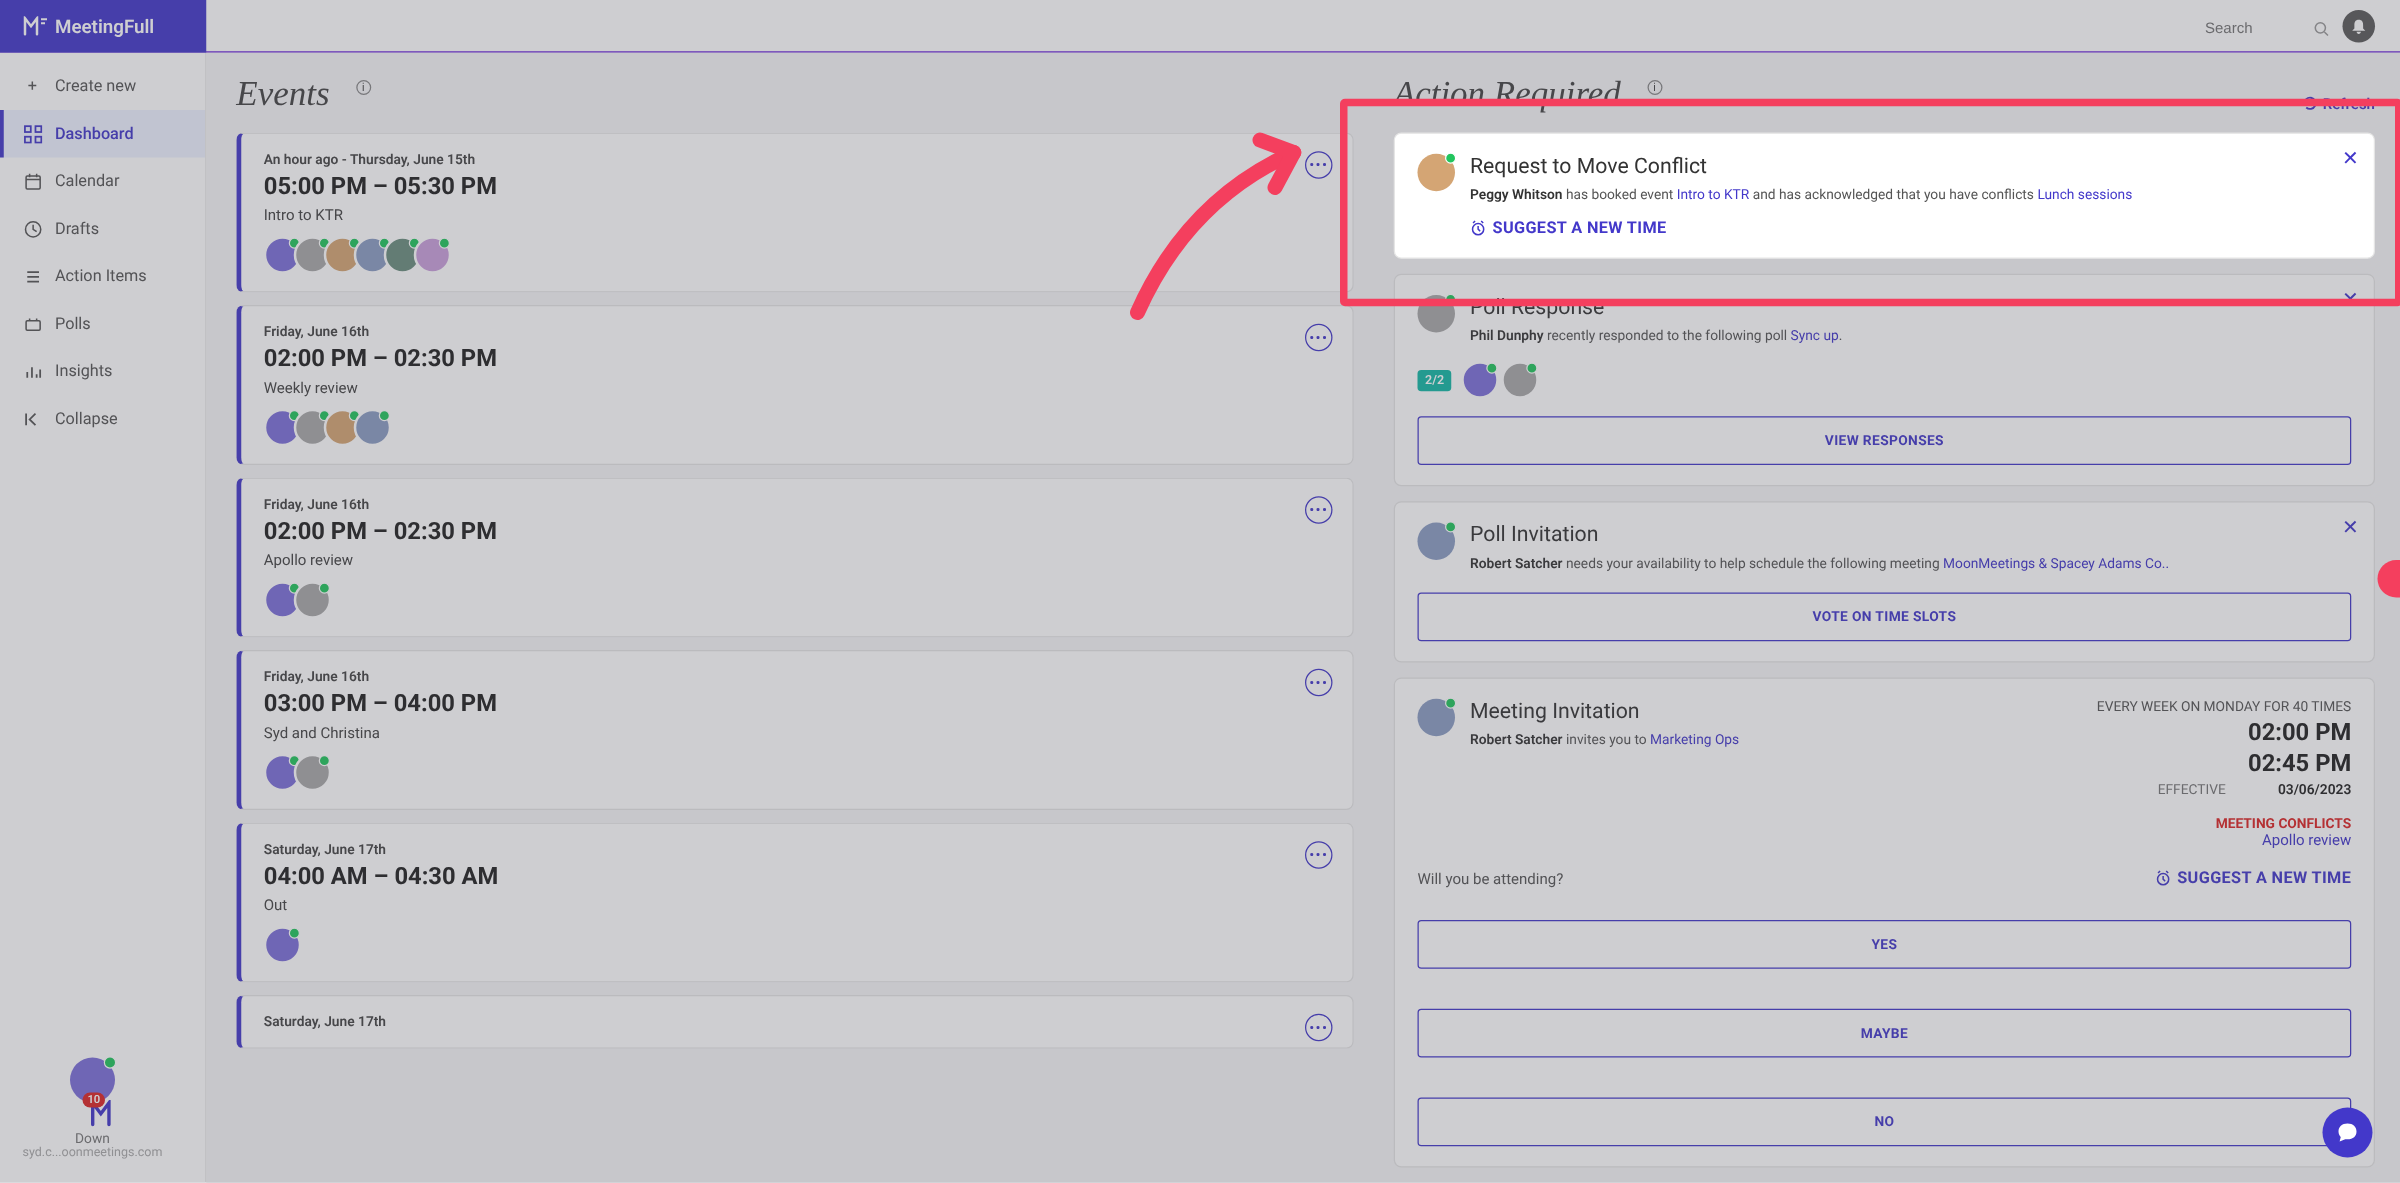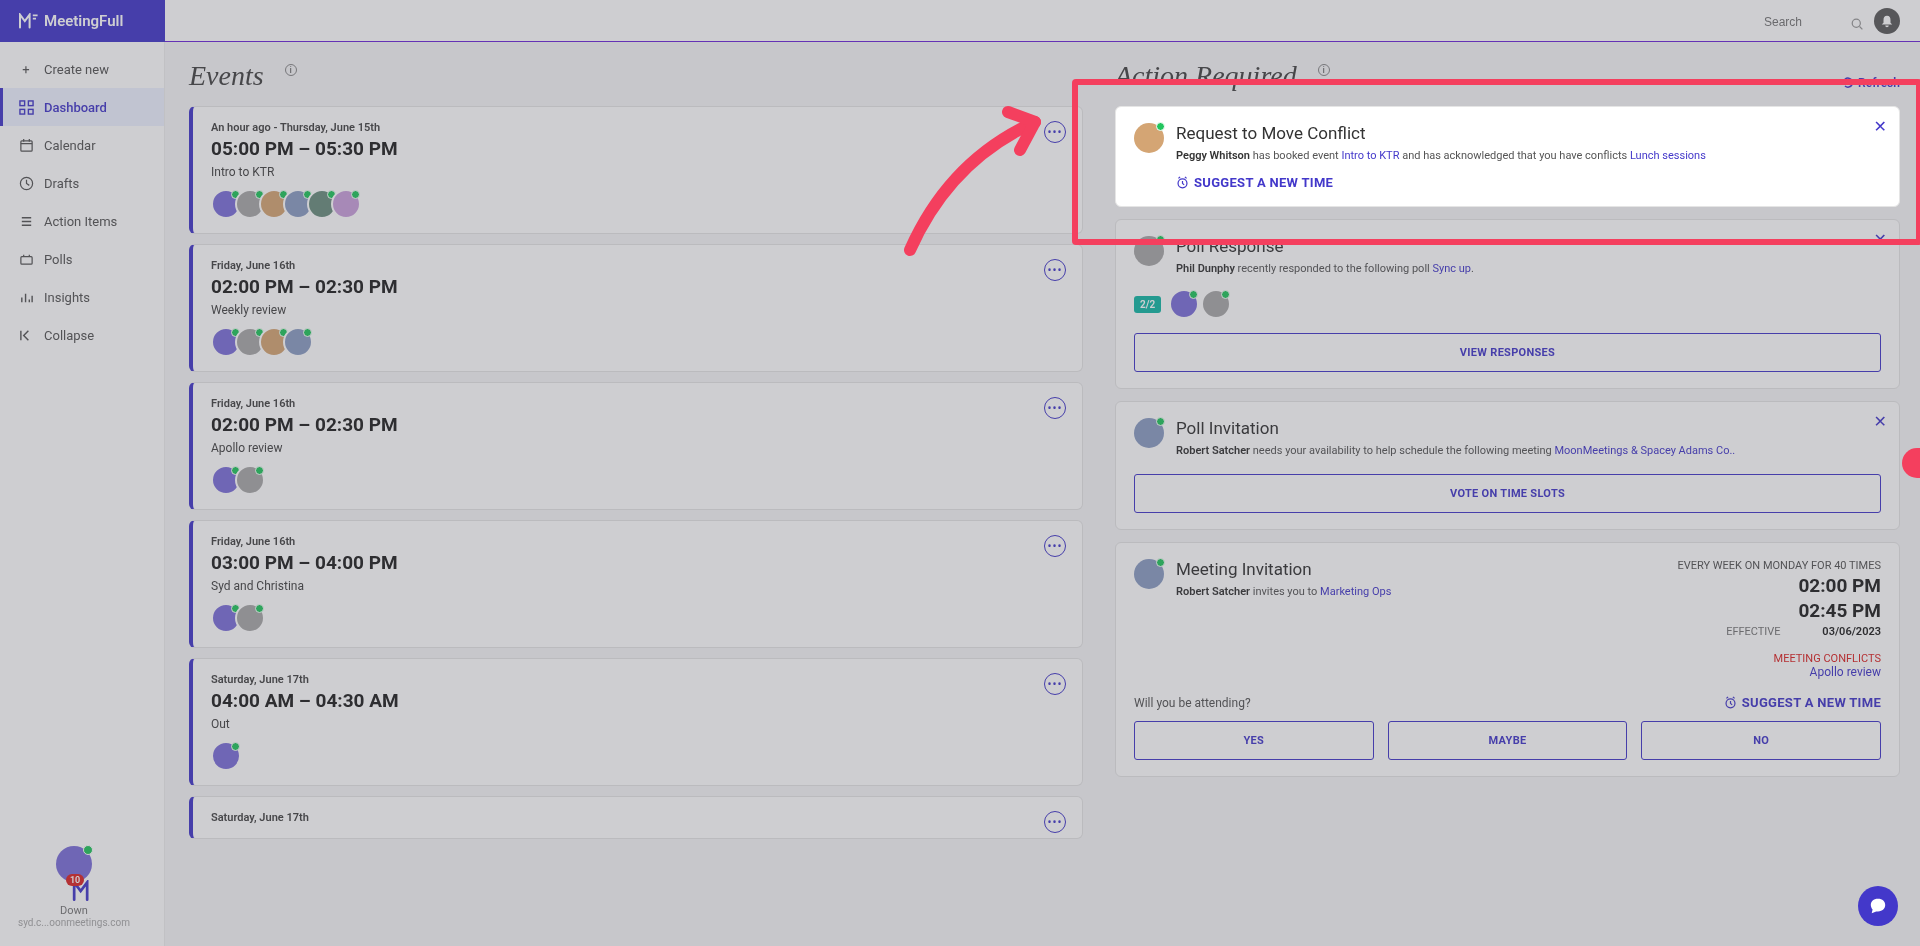--- a/index.html
+++ b/index.html
@@ -52,28 +52,28 @@
     .action-desc { font-size: 11px; color: #555; line-height: 1.5; }
     .action-desc b { font-weight: 600; color: #333; }
     .action-desc a { color: #4338ca; text-decoration: none; }
     .suggest-link { color: #4338ca; font-size: 13px; font-weight: 700; display: flex; align-items: center; gap: 5px; margin-top: 10px; cursor: pointer; letter-spacing: 0.3px; }
     .clock-icon { width: 13px; height: 13px; }
     
     .badge { background: #14b8a6; color: white; font-size: 10px; padding: 3px 6px; border-radius: 3px; font-weight: 600; }
     .poll-avatars-row { display: flex; align-items: center; gap: 8px; margin-top: 12px; }
     
     .action-btn { border: 1px solid #4338ca; color: #4338ca; background: #fff; font-size: 11px; font-weight: 700; padding: 12px 0; text-align: center; border-radius: 3px; cursor: pointer; letter-spacing: 0.3px; margin-top: 14px; }
-    .btn-row { display: flex; gap: 14px; margin-top: 11px; }
+    .btn-row { display: flex; gap: 32px; margin-top: 26px; flex-direction: column; }
     .btn-row .action-btn { flex: 1; margin-top: 0; }
     
     .meeting-right { text-align: right; font-size: 11px; color: #555; }
     .meeting-times { font-size: 19px; font-weight: 700; color: #222; line-height: 1.25; margin: 2px 0;}
     .meeting-eff { font-size: 11px; color: #555; }
     .meeting-eff span { color: #222; font-weight: 600; margin-left: 39px; }
-    .meeting-conflict { color: #dc2626; font-size: 11px; font-weight: 400; margin-top: 14px; }
+    .meeting-conflict { color: #dc2626; font-size: 11px; font-weight: 700; margin-top: 14px; }
     .meeting-conflict-link { color: #4338ca; font-size: 12px; }
     
     .attending-row { display: flex; justify-content: space-between; align-items: center; margin-top: 16px; font-size: 12px; color: #555;}
     
     
     .highlight-box { position: absolute; border: 6px solid #f43f5e; border-radius: 4px; pointer-events: none; z-index: 50; }
     .arrow-svg { position: absolute; z-index: 49; pointer-events: none; }
     
     
     .dim { position: absolute; inset: 0; background: rgba(80,80,90,0.28); z-index: 30; pointer-events: none; }

